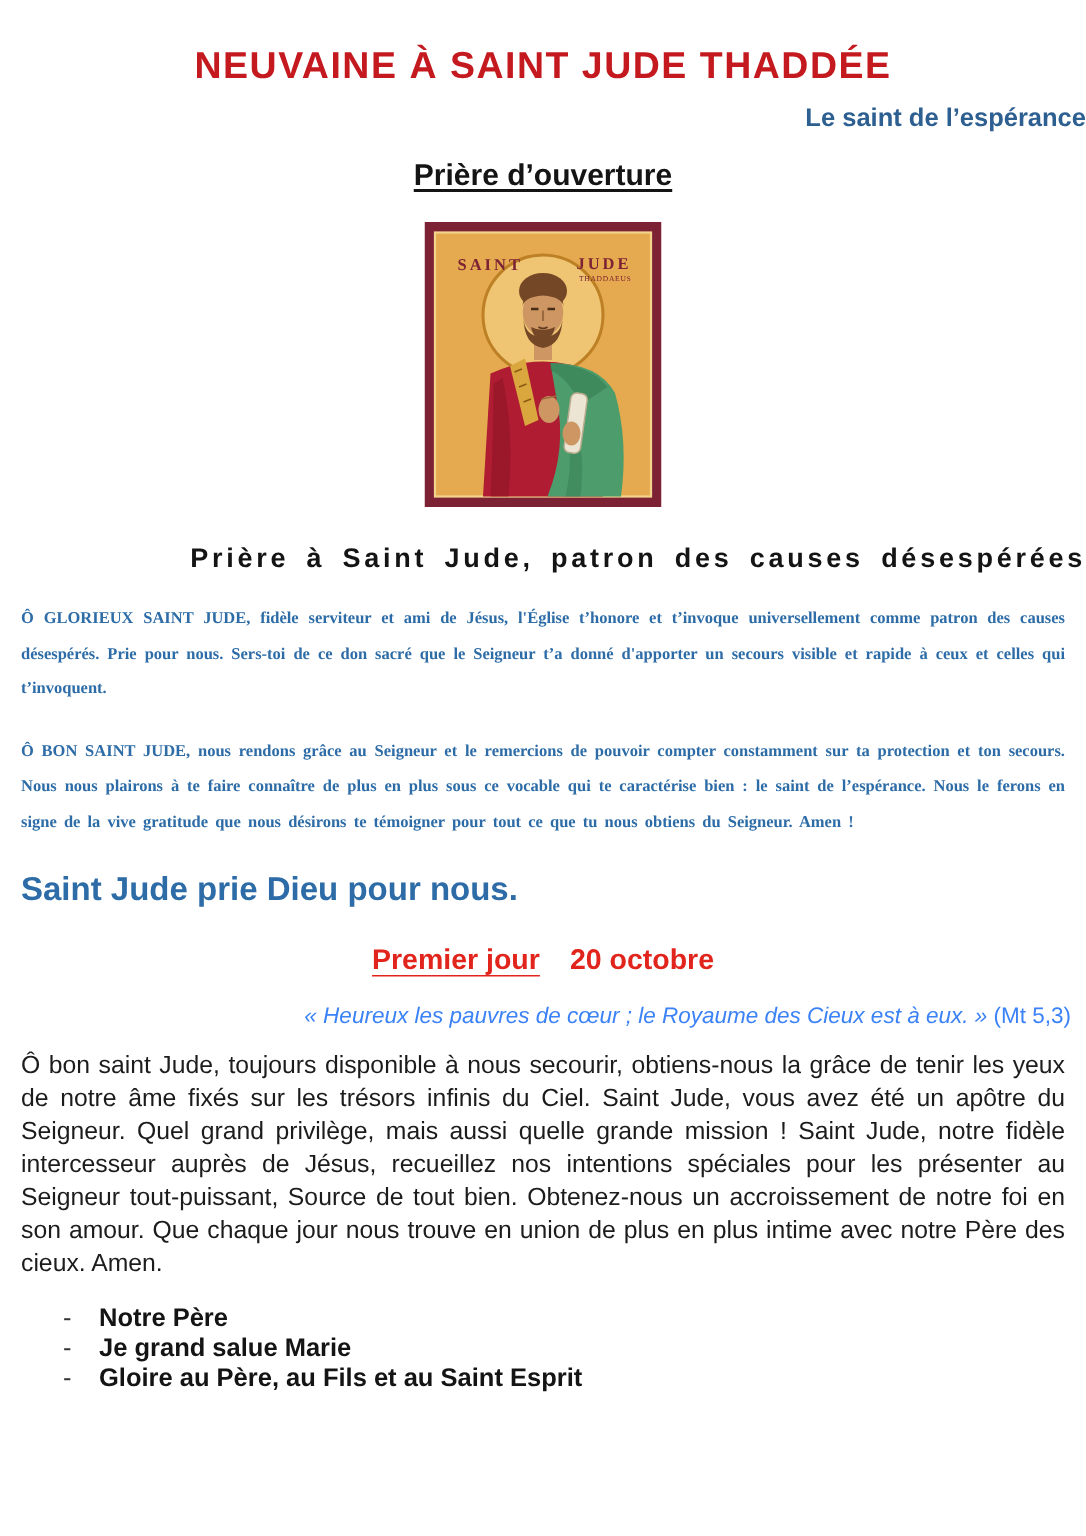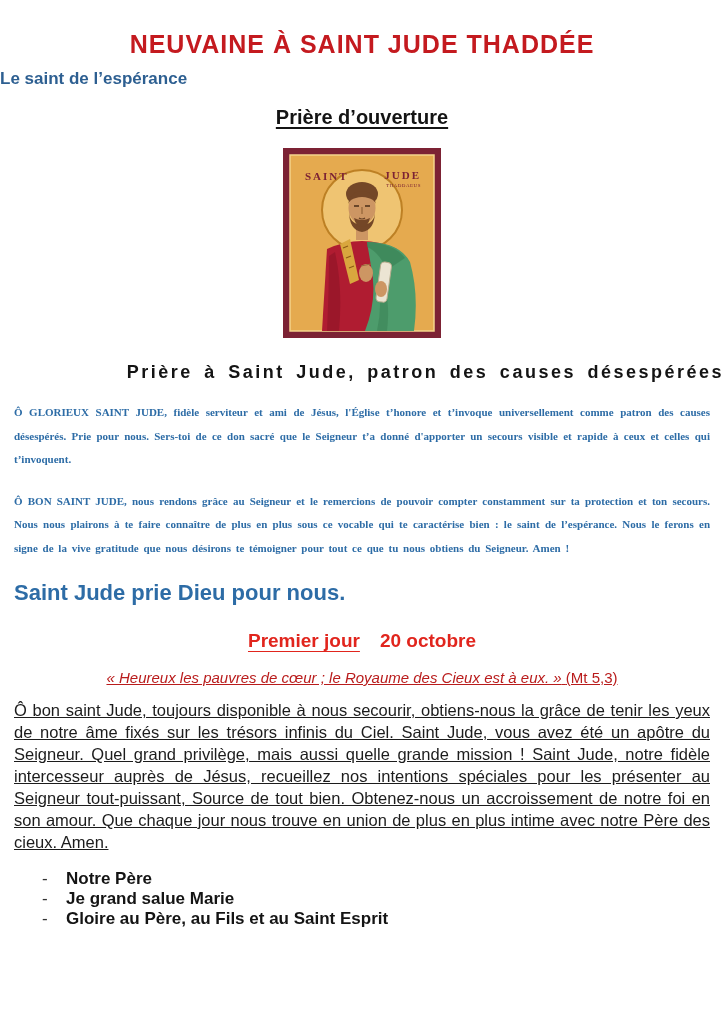--- a/index.html
+++ b/index.html
@@ -8,21 +8,21 @@
     font-family:"Liberation Sans","DejaVu Sans",sans-serif;
     color:var(--text_black);
     box-sizing:border-box;
     position:relative;
   }
   .doc-title{
     margin:30px 10px 0;text-align:center;
     color:var(--title_red);font-size:25px;font-weight:bold;letter-spacing:1px;
   }
   .doc-subtitle{
-    margin:10px 0 0;text-align:left;
+    margin:10px 0 0;text-align:right;
     color:var(--subtitle_blue);font-size:17px;font-weight:bold;
   }
   .opening-heading{
     margin:17px 0 0;text-align:center;
     color:#141414;font-size:20px;font-weight:bold;
   }
   .opening-heading span{text-decoration:underline;text-underline-offset:3px;}
   .icon-row{margin-top:19px;display:flex;justify-content:center;}
   .prayer-heading{
     margin:24px 0 0;text-align:right;color:#141414;
@@ -40,27 +40,27 @@
   .day-heading{
     margin:24px 0 0;text-align:center;
     color:var(--day_red);font-size:19px;font-weight:bold;
   }
   .day-heading .u{
     text-decoration:underline;text-underline-offset:4px;
     padding-right:6px;
   }
   .day-heading .gap{display:inline-block;width:14px;}
   .quote-line{
-    margin:17px 10px 0;text-align:center;color:#b91c1c;font-size:15px;text-decoration:underline;
+    margin:17px 10px 0;text-align:right;color:#3b82f6;font-size:15px;
   }
   .quote-line .q{font-style:italic;}
   .quote-line .ref{font-style:normal;}
   .p-black{
     margin:13px 14px 0;color:#1c1c1c;
-    font-size:16.5px;line-height:22px;text-align:justify;text-decoration:underline;
+    font-size:16.5px;line-height:22px;text-align:justify;
   }
   .invocation-black{
     margin:15px 14px 0;color:#1c1c1c;font-size:16.5px;
   }
   .day-list{margin:16px 0 0 42px;}
   .list-item{
     display:flex;align-items:baseline;
     color:#141414;font-size:17px;font-weight:bold;line-height:20px;
   }
   .list-item .dash{width:24px;font-weight:normal;color:#333;}

